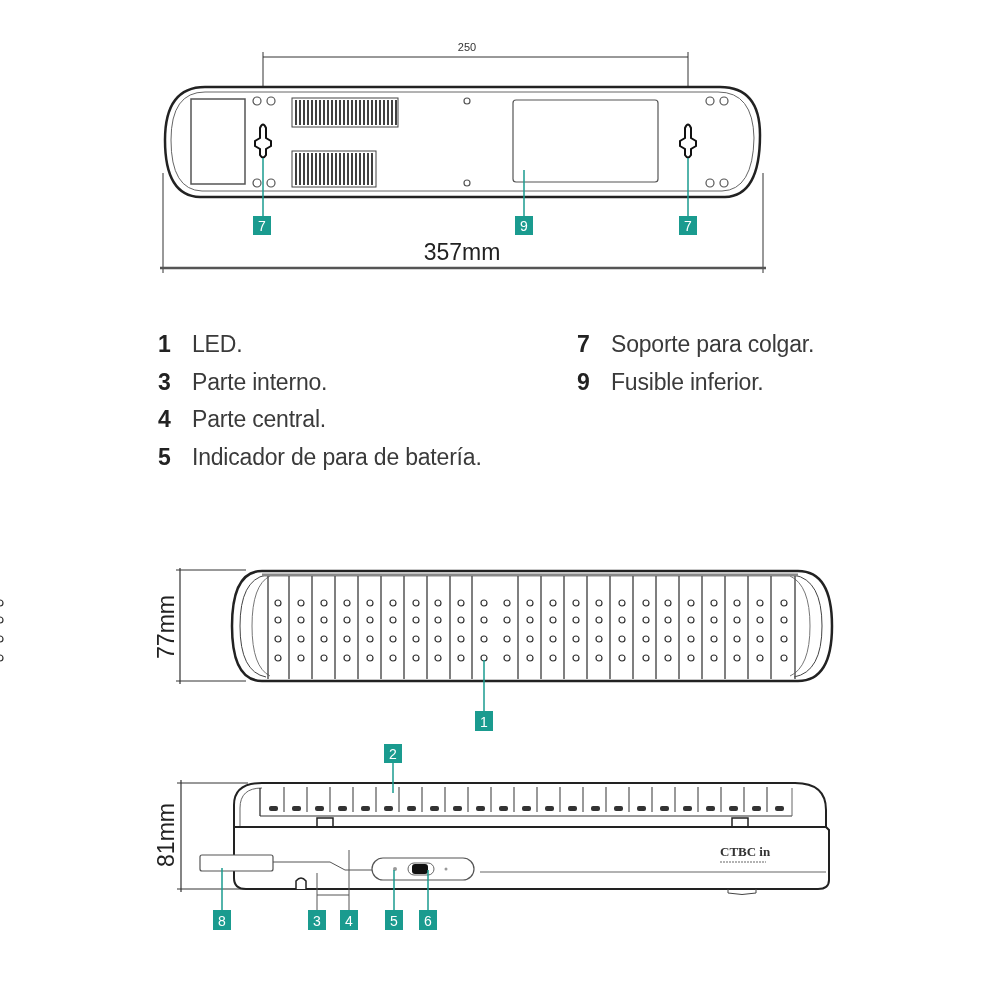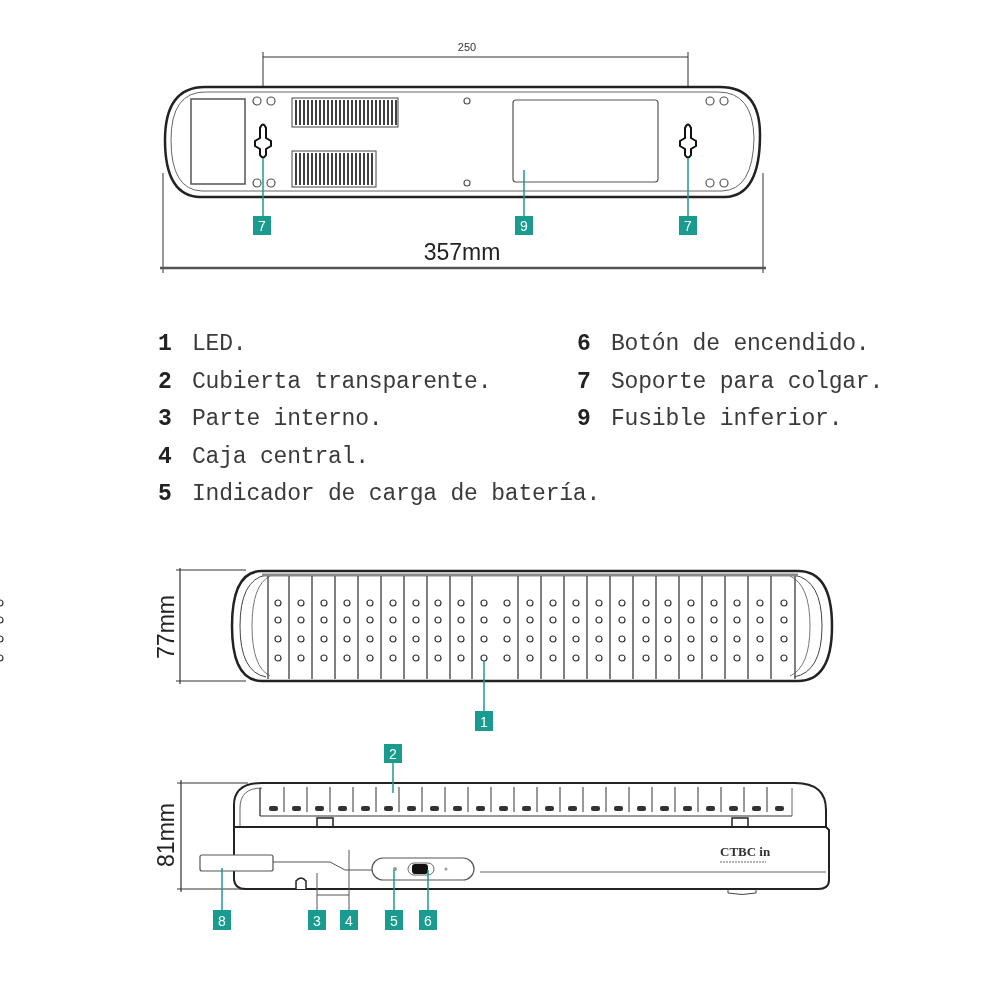--- a/index.html
+++ b/index.html
@@ -1,18 +1,18 @@
 <!DOCTYPE html>
 <html><head>
 <meta charset="utf-8">
 <style>
   html, body { margin:0; padding:0; background:#ffffff; }
   body { width:1000px; height:1000px; position:relative; overflow:hidden; font-family:"DejaVu Sans", sans-serif; color:#2b2b2b; }
   svg { position:absolute; left:0; top:0; }
-  .legend { position:absolute; font-family:Liberation Mono, monospace; font-size:23px; color:#333; line-height:37.5px; }
+  .legend { position:absolute; font-family:Liberation Sans, sans-serif; font-size:23px; color:#333; line-height:37.5px; }
   .legend .row { white-space:nowrap; }
   .legend .num { display:inline-block; width:34px; font-weight:bold; color:#222; }
   .legend .txt { color:#3a3a3a; letter-spacing:-0.2px; }
   .legend-left { left:158px; top:326px; }
   .legend-right { left:577px; top:326px; }
 </style>
 </head>
 <body>
 
 <svg width="1000" height="300" viewBox="0 0 1000 300">
@@ -126,27 +126,25 @@
   </g>
 
   <line x1="163" y1="173" x2="163" y2="273" stroke="#333" stroke-width="1"></line>
   <line x1="763" y1="173" x2="763" y2="273" stroke="#333" stroke-width="1"></line>
   <line x1="160" y1="268" x2="766" y2="268" stroke="#555" stroke-width="2.5"></line>
   <text x="462" y="260" font-family="Liberation Sans, sans-serif" font-size="23" fill="#222" text-anchor="middle">357mm</text>
 </svg>
 
 <div class="legend legend-left">
   <div class="row"><span class="num">1</span><span class="txt">LED.</span></div>
-  <div class="row"><span class="num">2</span><span class="txt">Cubierta transparente.</span></div>
   <div class="row"><span class="num">3</span><span class="txt">Parte interno.</span></div>
-  <div class="row"><span class="num">4</span><span class="txt">Caja central.</span></div>
-  <div class="row"><span class="num">5</span><span class="txt">Indicador de carga de batería.</span></div>
+  <div class="row"><span class="num">4</span><span class="txt">Parte central.</span></div>
+  <div class="row"><span class="num">5</span><span class="txt">Indicador de para de batería.</span></div>
 </div>
 <div class="legend legend-right">
-  <div class="row"><span class="num">6</span><span class="txt">Botón de encendido.</span></div>
   <div class="row"><span class="num">7</span><span class="txt">Soporte para colgar.</span></div>
   <div class="row"><span class="num">9</span><span class="txt">Fusible inferior.</span></div>
 </div>
 
 <svg width="1000" height="1000" viewBox="0 0 1000 1000" style="pointer-events:none">
 
   <line x1="180" y1="568" x2="180" y2="684" stroke="#333" stroke-width="1.2"></line>
   <line x1="176" y1="570" x2="246" y2="570" stroke="#333" stroke-width="1"></line>
   <line x1="176" y1="681" x2="246" y2="681" stroke="#333" stroke-width="1"></line>
   <text transform="translate(174,627) rotate(-90)" font-family="Liberation Sans, sans-serif" font-size="23" fill="#222" text-anchor="middle">77mm</text>

